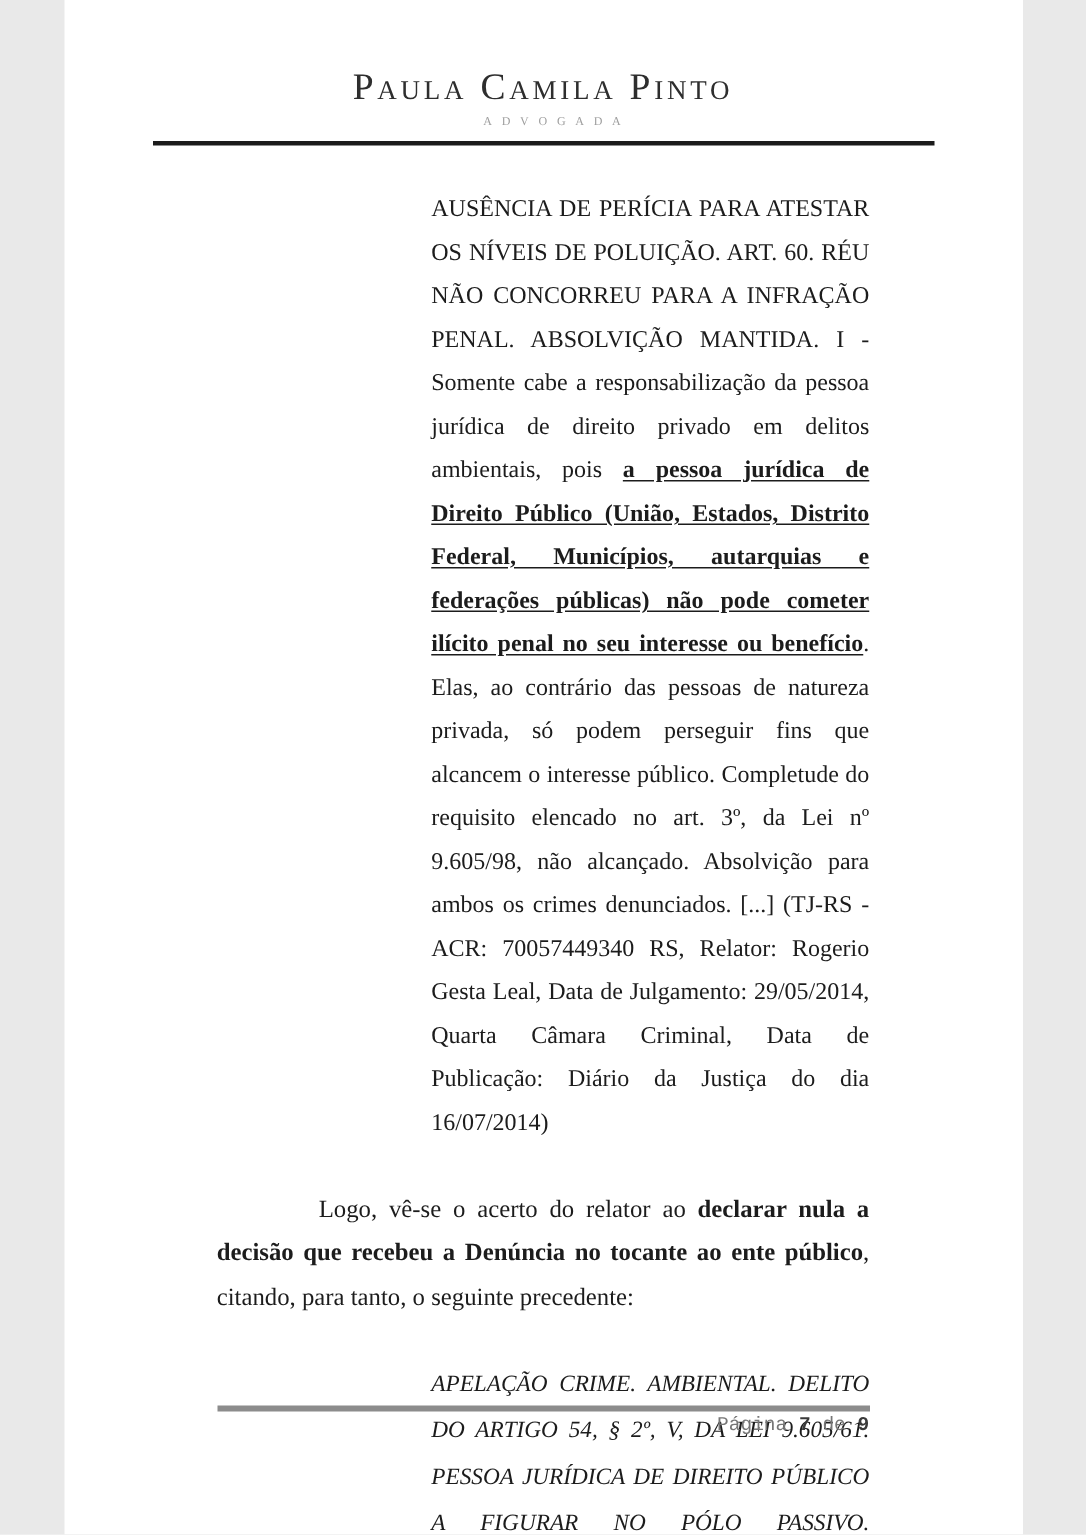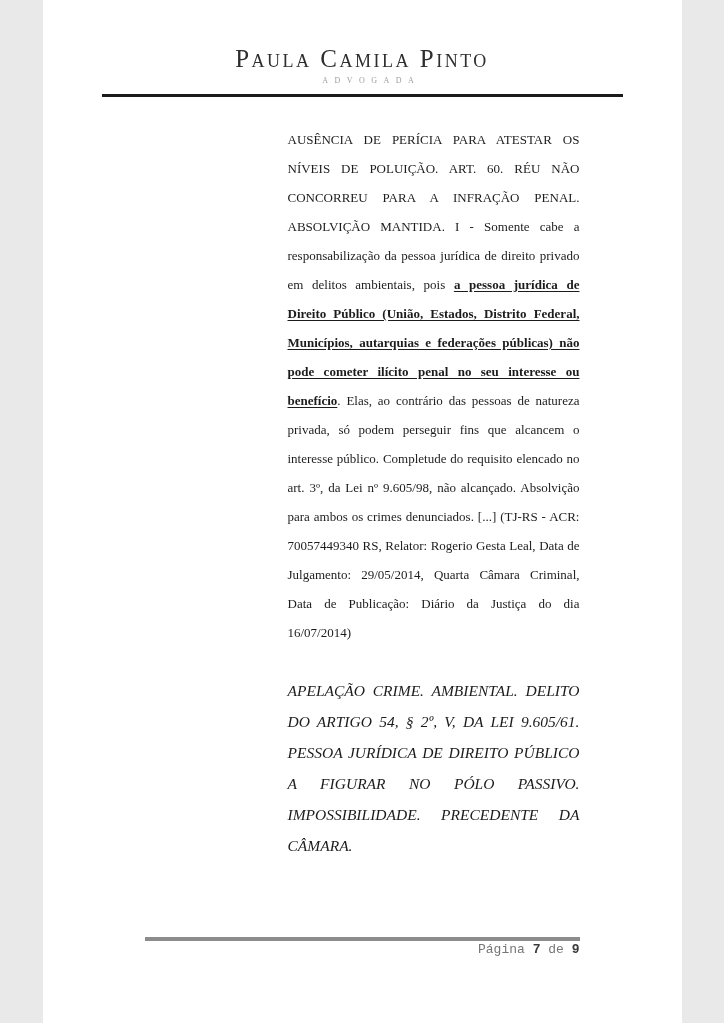--- a/index.html
+++ b/index.html
@@ -36,21 +36,21 @@
     margin:9px auto 0 auto;
     background:#1b1b1b;
   }
 
   
   .content { margin:28px 102px 0 102px; }
 
   .quote-1 {
     margin-left:143px;
     text-align:justify;
-    font-size:13px;
+    font-size:16px;
     line-height:29px;
   }
   .quote-1 .emph {
     font-weight:700;
     text-decoration:underline;
     text-underline-offset:2px;
   }
 
   .body-paragraph {
     margin-top:28px;
@@ -94,20 +94,21 @@
   <div class="header">
     <div class="header-name">Paula Camila Pinto</div>
     <div class="header-subtitle">ADVOGADA</div>
     <div class="header-rule"></div>
   </div>
 
   <div class="content">
 
     <p class="quote-1"><span>AUSÊNCIA DE PERÍCIA PARA ATESTAR OS NÍVEIS DE POLUIÇÃO. ART. 60. RÉU NÃO CONCORREU PARA A INFRAÇÃO PENAL. ABSOLVIÇÃO MANTIDA. I - Somente cabe a responsabilização da pessoa jurídica de direito privado em delitos ambientais, pois </span><span class="emph">a pessoa jurídica de Direito Público (União, Estados, Distrito Federal, Municípios, autarquias e federações públicas) não pode cometer ilícito penal no seu interesse ou benefício</span><span>. Elas, ao contrário das pessoas de natureza privada, só podem perseguir fins que alcancem o interesse público. Completude do requisito elencado no art. 3º, da Lei nº 9.605/98, não alcançado. Absolvição para ambos os crimes denunciados. [...] (TJ-RS - ACR: 70057449340 RS, Relator: Rogerio Gesta Leal, Data de Julgamento: 29/05/2014, Quarta Câmara Criminal, Data de Publicação: Diário da Justiça do dia 16/07/2014)</span></p>
 
+    <p class="body-paragraph"><span>Logo, vê-se o acerto do relator ao </span><span class="emph">declarar nula a decisão que recebeu a Denúncia no tocante ao ente público</span><span>, citando, para tanto, o seguinte precedente:</span></p>
 
     <p class="quote-2">APELAÇÃO CRIME. AMBIENTAL. DELITO DO ARTIGO 54, § 2º, V, DA LEI 9.605/61. PESSOA JURÍDICA DE DIREITO PÚBLICO A FIGURAR NO PÓLO PASSIVO. IMPOSSIBILIDADE. PRECEDENTE DA CÂMARA.</p>
 
   </div>
 
   <div class="footer">
     <div class="footer-rule"></div>
     <div class="footer-pagenum"><span>Página</span> <span class="num">7</span> <span>de</span> <span class="num">9</span></div>
   </div>
 

